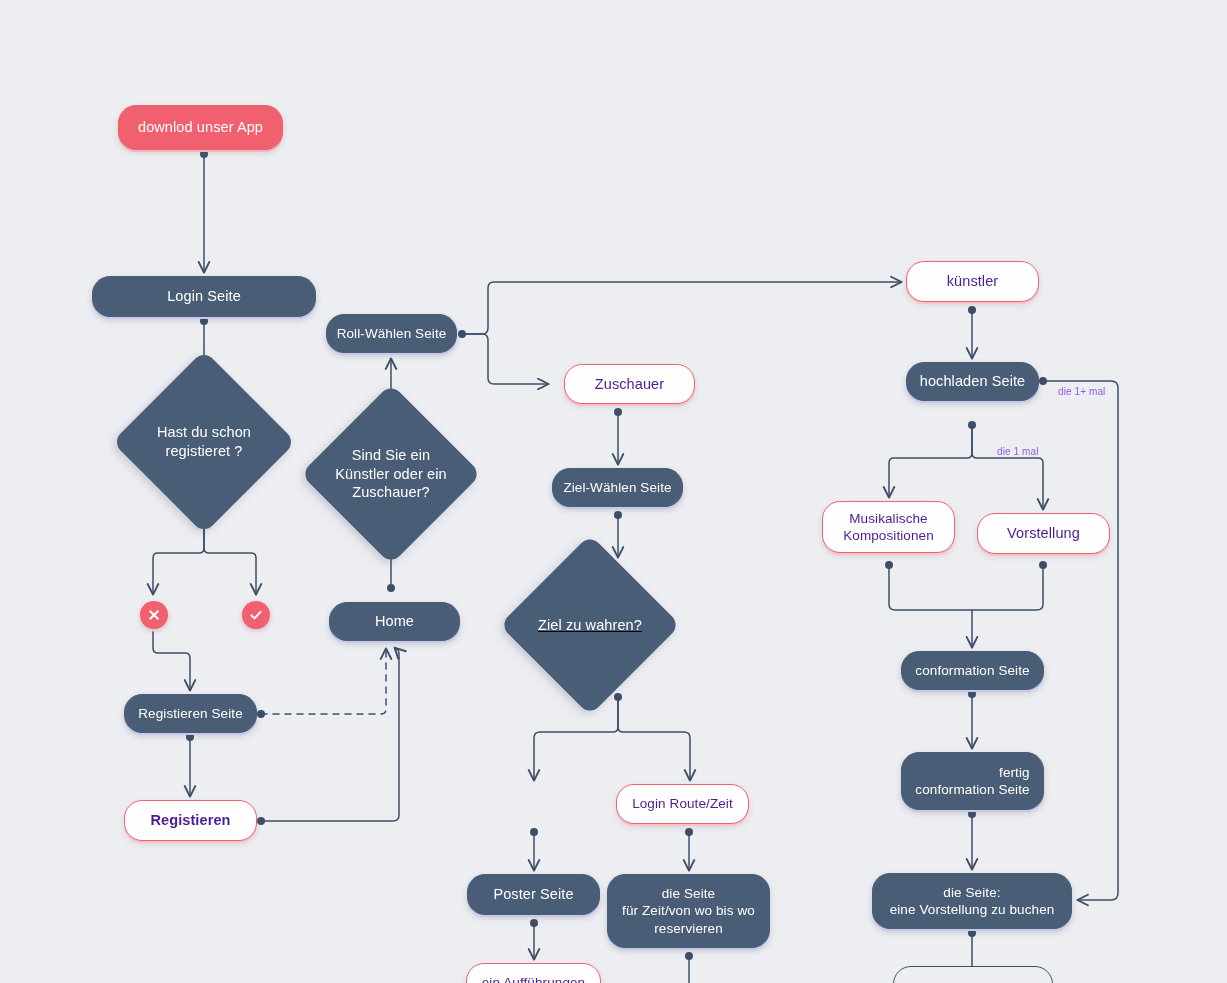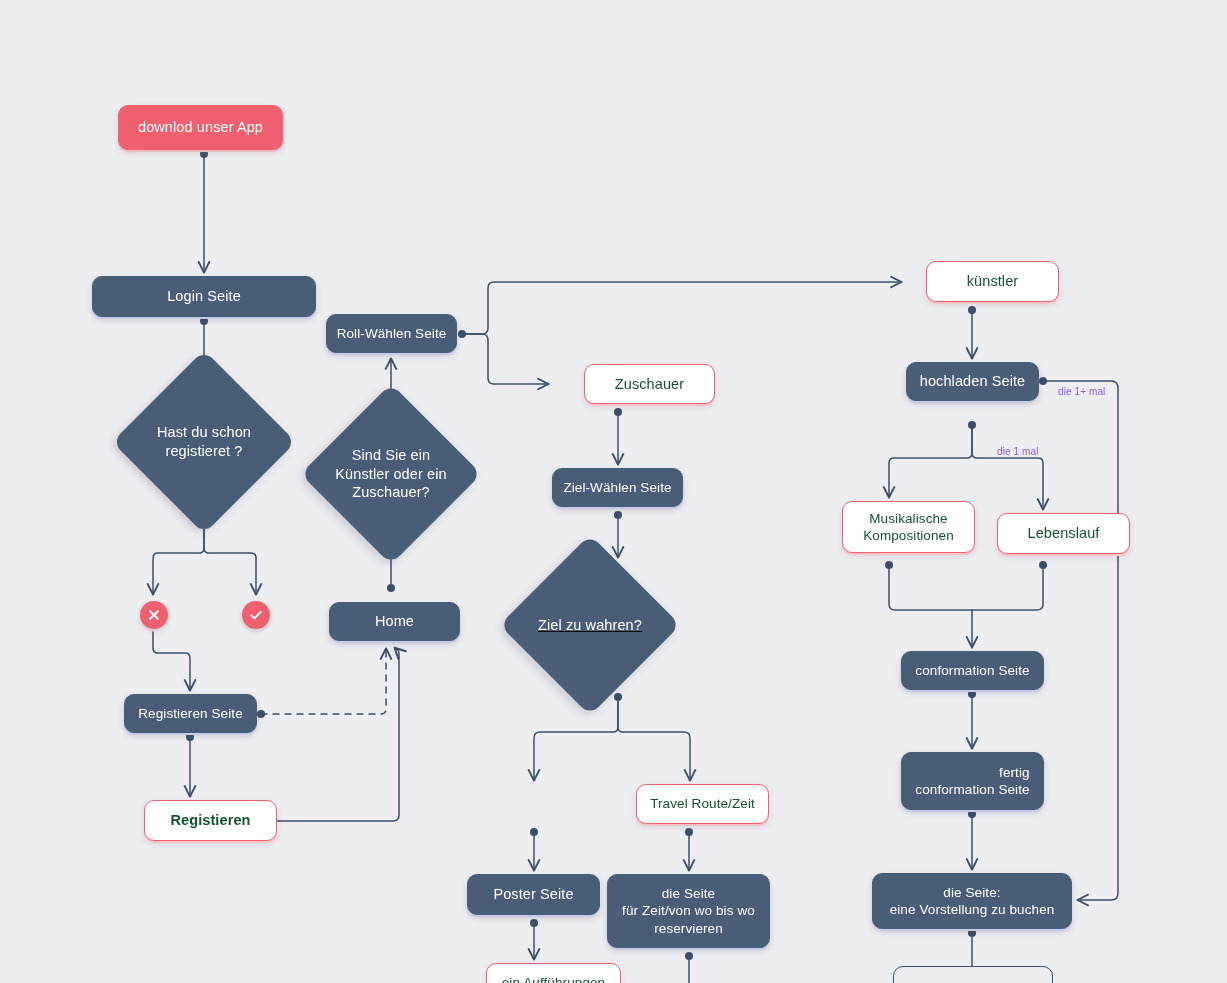--- a/index.html
+++ b/index.html
@@ -12,39 +12,38 @@
     font-family: "Liberation Sans", "DejaVu Sans", sans-serif;
   }
   #canvas { position: absolute; inset: 0; width: 1227px; height: 983px; }
   svg.edges { position: absolute; left: 0; top: 0; width: 1227px; height: 983px; pointer-events: none; }
 
   .node {
     position: absolute;
     box-sizing: border-box;
     display: flex; align-items: center; justify-content: center;
     text-align: center;
-    border-radius: 10px;
+    border-radius: 18px;
     font-size: 14.5px;
     line-height: 1.28;
     letter-spacing: .1px;
     white-space: pre-line;
     padding: 4px 8px;
   }
   .node.dark {
     background: #4a5d77;
     color: #ffffff;
     border: 1px solid #4a5d77;
     box-shadow: 0 2px 0 0 #c7c9e8, 0 3px 6px rgba(60,70,95,.22);
   }
   .node.white {
     background: #fefefe;
-    color: #14532d;
+    color: #4c1d95;
     border: 1.6px solid #f0606f;
     box-shadow: 0 2px 0 0 #f6c3c9, 0 3px 6px rgba(120,80,90,.16);
-    margin-left: 20px;
   }
   .node.pink {
     background: #f0606f;
     color: #ffffff;
     border: 1px solid #f0606f;
     box-shadow: 0 2px 0 0 #e8b7bd, 0 3px 6px rgba(150,80,90,.2);
   }
   .node.outline {
     background: transparent;
     color: #2e3d55;
@@ -194,38 +193,38 @@
 
   <div class="node dark" style="left:326px;top:314px;width:131px;height:39px;font-size:13.5px;">Roll-Wählen Seite</div>
 
   <div class="node dark" style="left:329px;top:602px;width:131px;height:39px;">Home</div>
 
   <div class="node white" style="left:564px;top:364px;width:131px;height:40px;">Zuschauer</div>
 
   <div class="node dark" style="left:552px;top:468px;width:131px;height:39px;font-size:13.5px;">Ziel-Wählen Seite</div>
 
 
-  <div class="node white" style="left:616px;top:784px;width:133px;height:40px;font-size:13.5px;">Travel Route/Zeit</div>
+  <div class="node white" style="left:616px;top:784px;width:133px;height:40px;font-size:13.5px;">Login Route/Zeit</div>
 
   <div class="node dark" style="left:467px;top:874px;width:133px;height:41px;">Poster Seite</div>
 
   <div class="node dark" style="left:607px;top:874px;width:163px;height:74px;font-size:13.5px;">die Seite
 für Zeit/von wo bis wo
 reservieren</div>
 
   <div class="node white" style="left:466px;top:963px;width:135px;height:40px;font-size:13.5px;">ein Aufführungen</div>
 
   <div class="node white" style="left:906px;top:261px;width:133px;height:41px;">künstler</div>
 
   <div class="node dark" style="left:906px;top:362px;width:133px;height:39px;">hochladen Seite</div>
 
   <div class="node white" style="left:822px;top:501px;width:133px;height:52px;font-size:13.5px;">Musikalische
 Kompositionen</div>
 
-  <div class="node white" style="left:977px;top:513px;width:133px;height:41px;">Lebenslauf</div>
+  <div class="node white" style="left:977px;top:513px;width:133px;height:41px;">Vorstellung</div>
 
   <div class="node dark" style="left:901px;top:651px;width:143px;height:39px;font-size:13.5px;">conformation Seite</div>
 
   <div class="node dark" style="left:901px;top:752px;width:143px;height:58px;font-size:13.5px;text-align:right;">fertig
 conformation Seite</div>
 
   <div class="node dark" style="left:872px;top:873px;width:200px;height:56px;font-size:13.5px;">die Seite:
 eine Vorstellung zu buchen</div>
 
   <div class="node outline" style="left:893px;top:966px;width:160px;height:40px;"></div>

